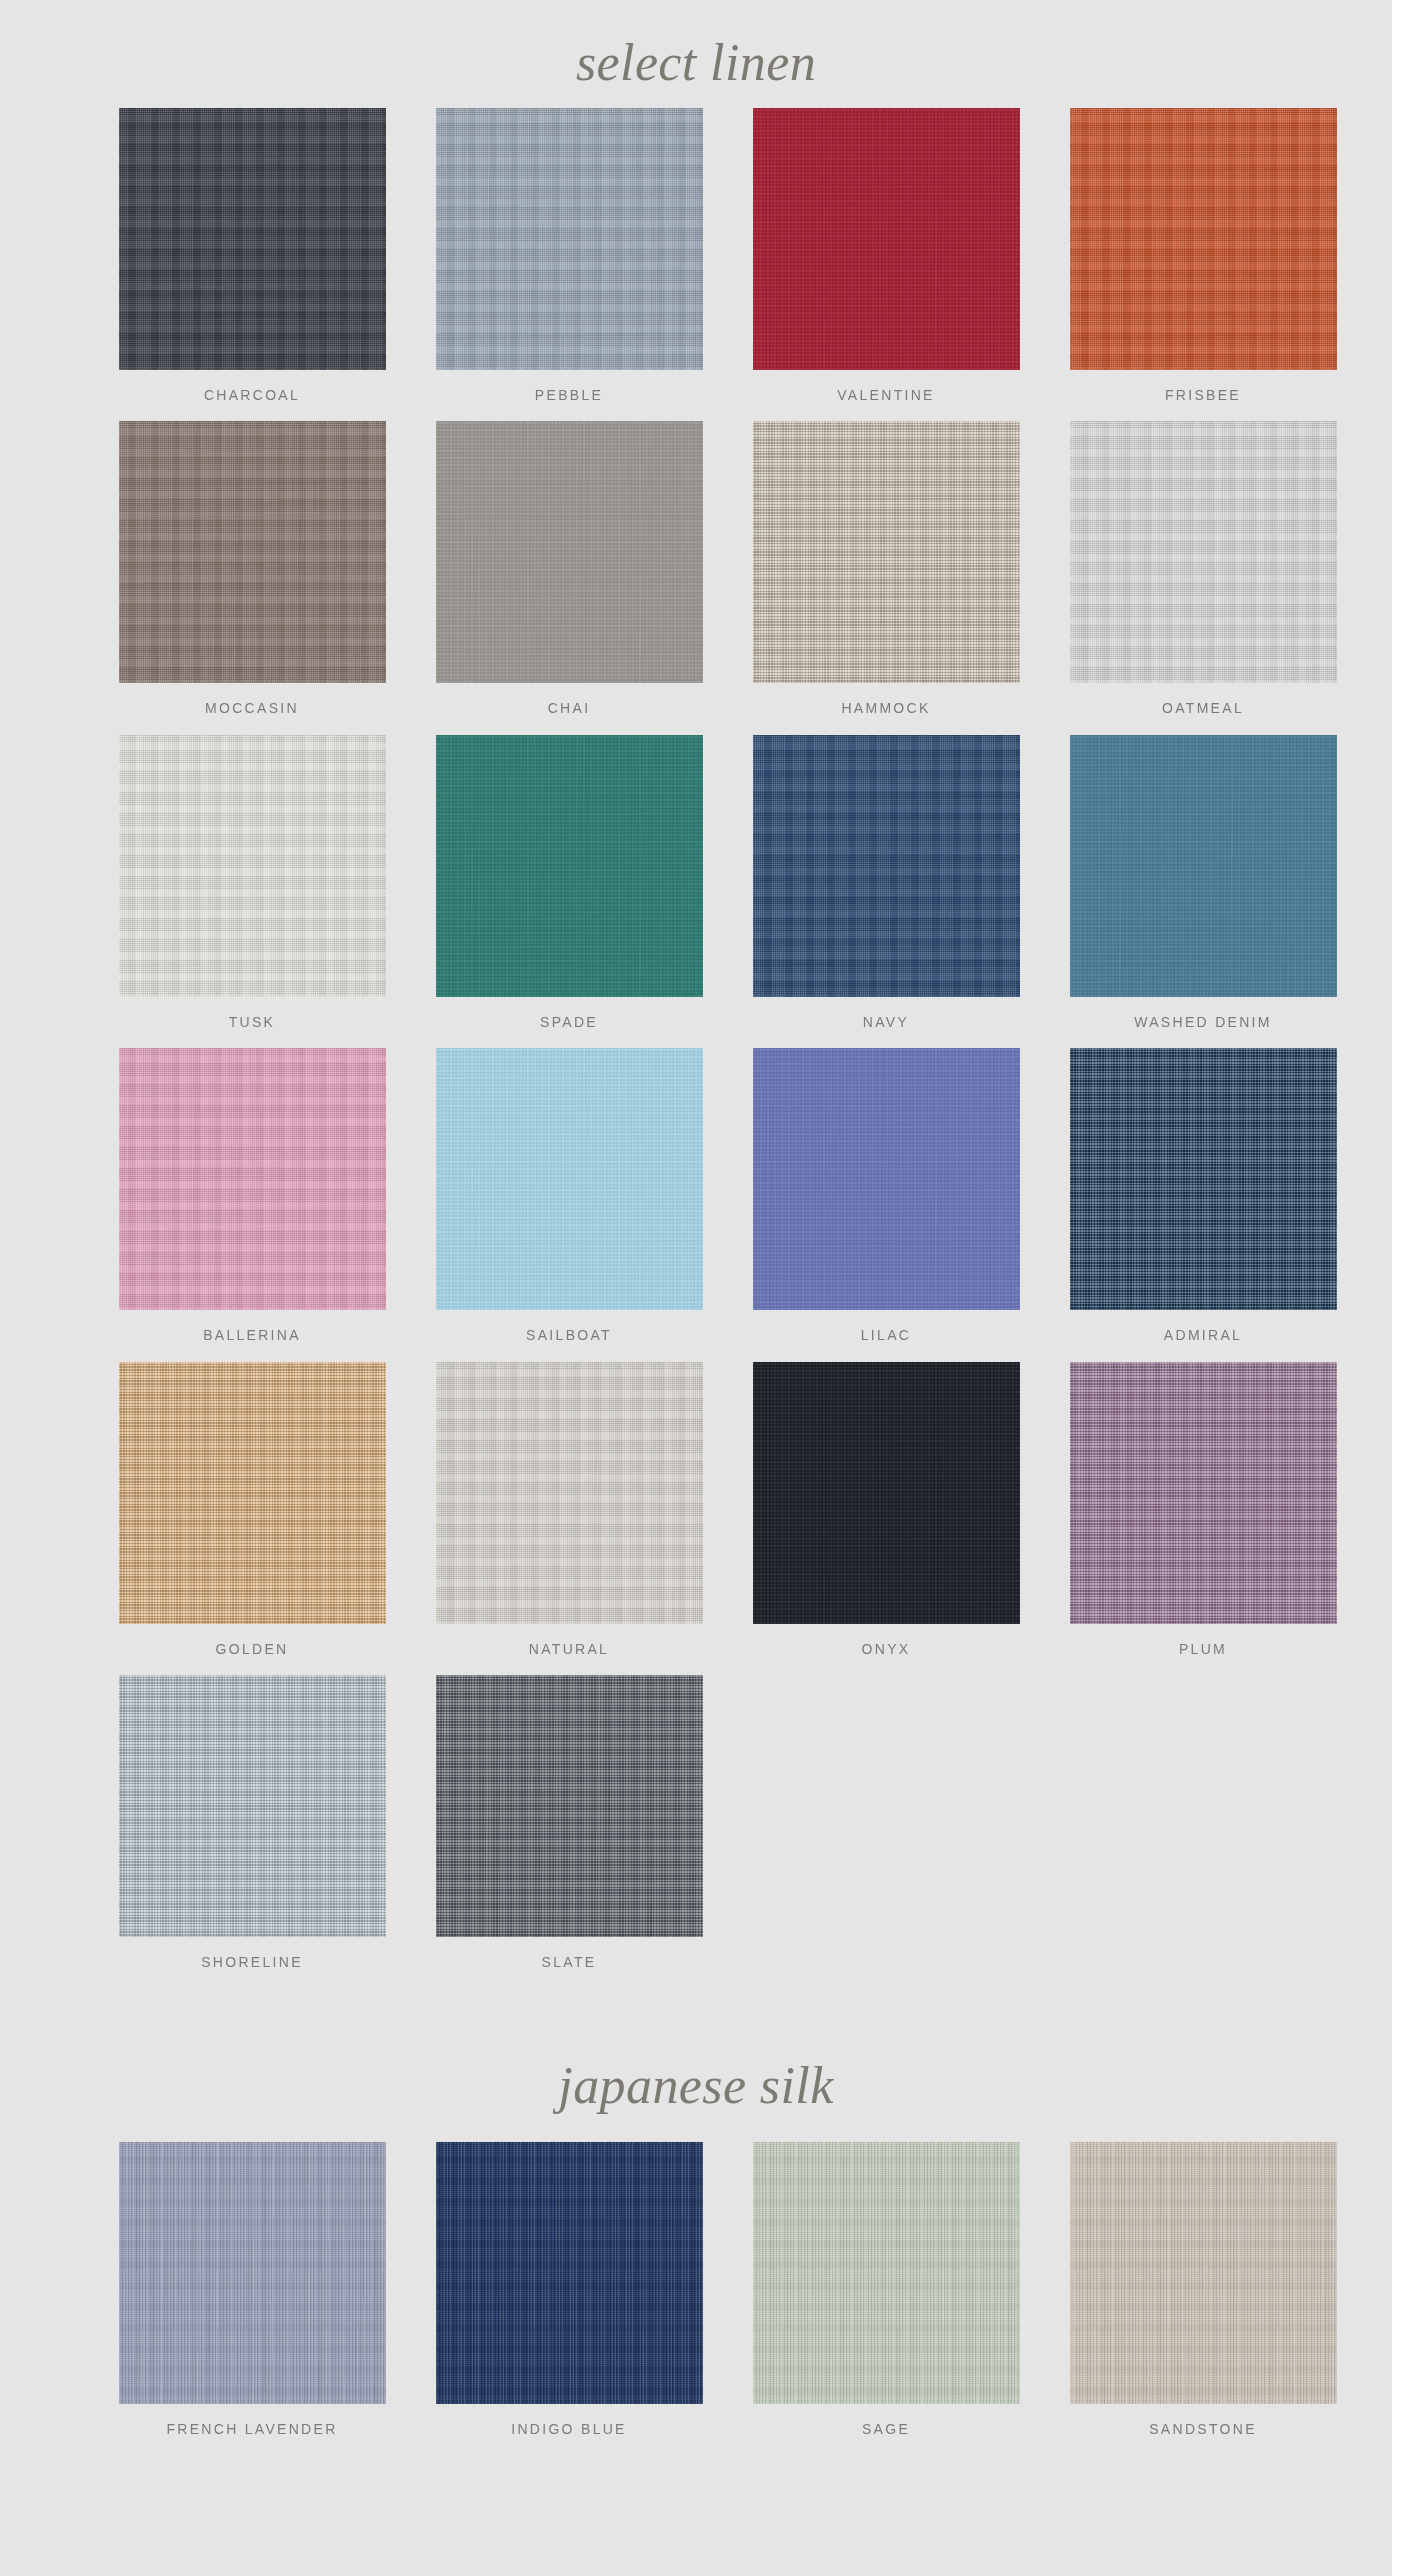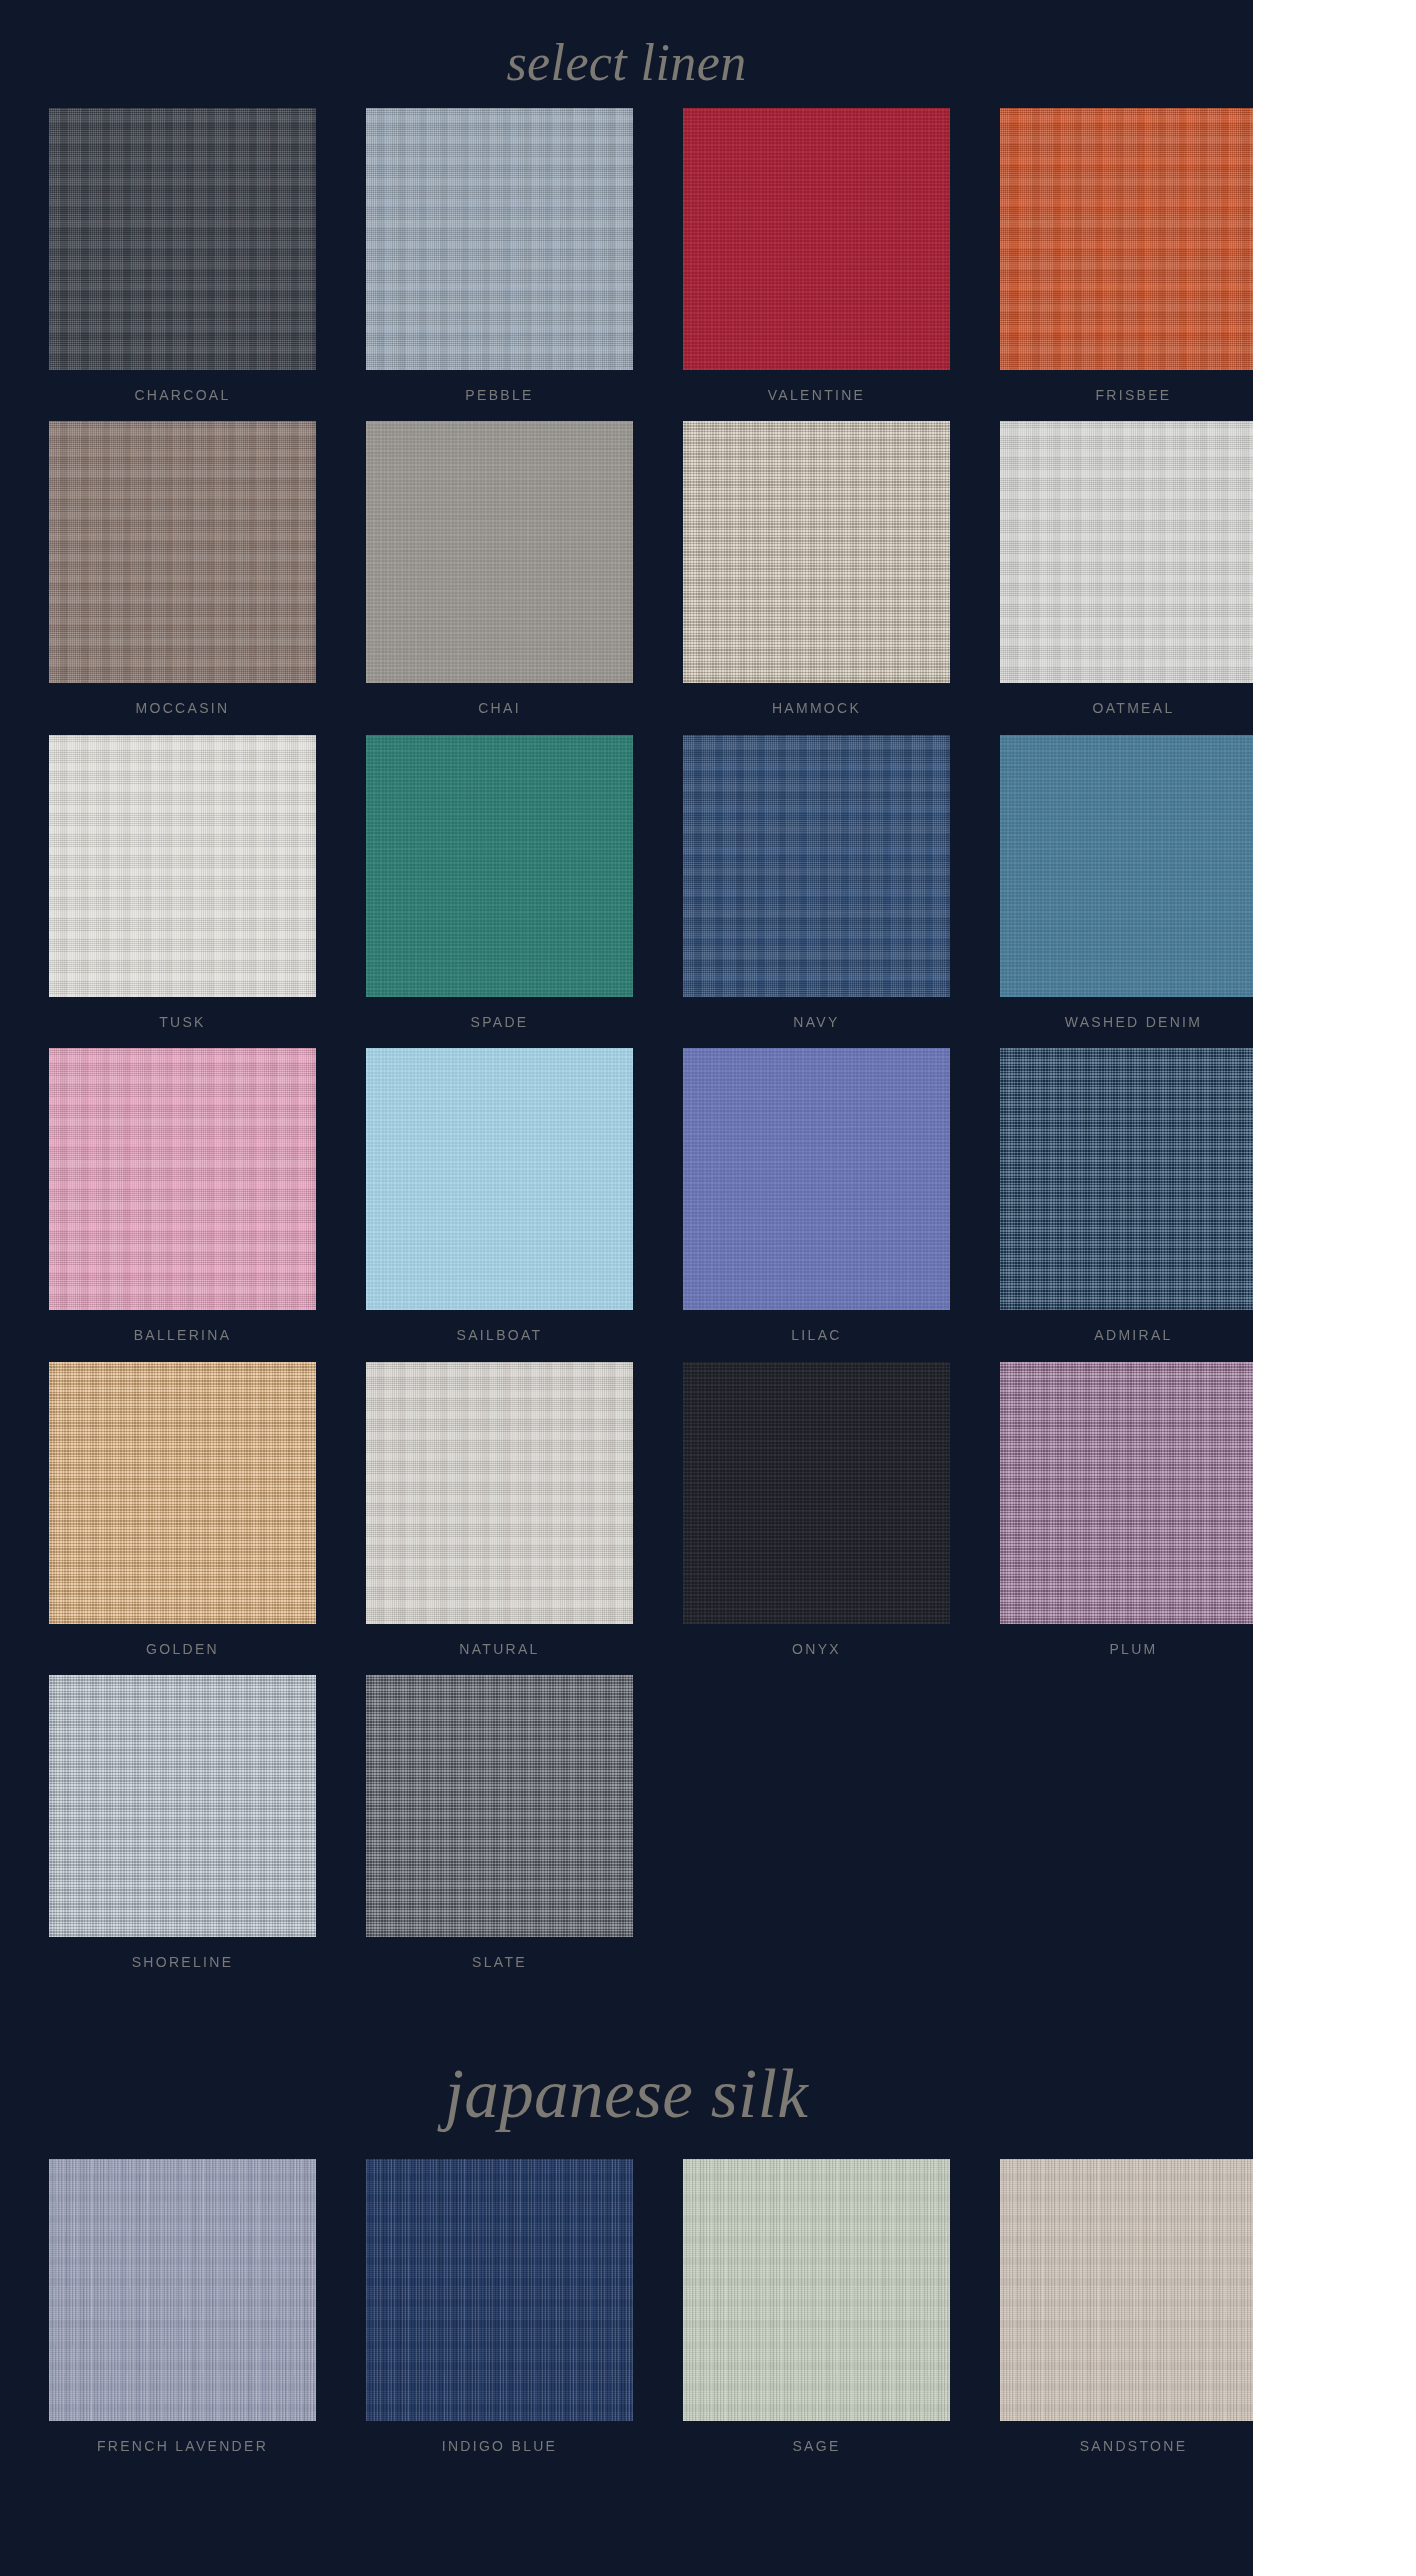--- a/index.html
+++ b/index.html
@@ -11,23 +11,23 @@
     background: #ffffff;
   }
 
   body {
     font-family: "Liberation Sans", sans-serif;
     -webkit-font-smoothing: antialiased;
   }
 
   .page {
     position: relative;
-    width: 1253px;
+    width: 1392px;
     height: 2576px;
-    background: #0f172a;
+    background: #e5e5e5;
     overflow: hidden;
   }
 
   
   .section-title {
     width: 100%;
     text-align: center;
     font-family: "Liberation Serif", "DejaVu Serif", serif;
     font-style: italic;
     font-weight: 400;
@@ -36,21 +36,21 @@
   }
 
   #linen-title {
     font-size: 52px;
     line-height: 1;
     padding-top: 37px;
     padding-bottom: 0;
   }
 
   #silk-title {
-    font-size: 69px;
+    font-size: 52px;
     line-height: 1;
     padding-top: 28px;
   }
 
   
   .swatch-grid {
     width: 1155px;
     margin: 0 auto;
     display: grid;
     grid-template-columns: repeat(4, 267px);

